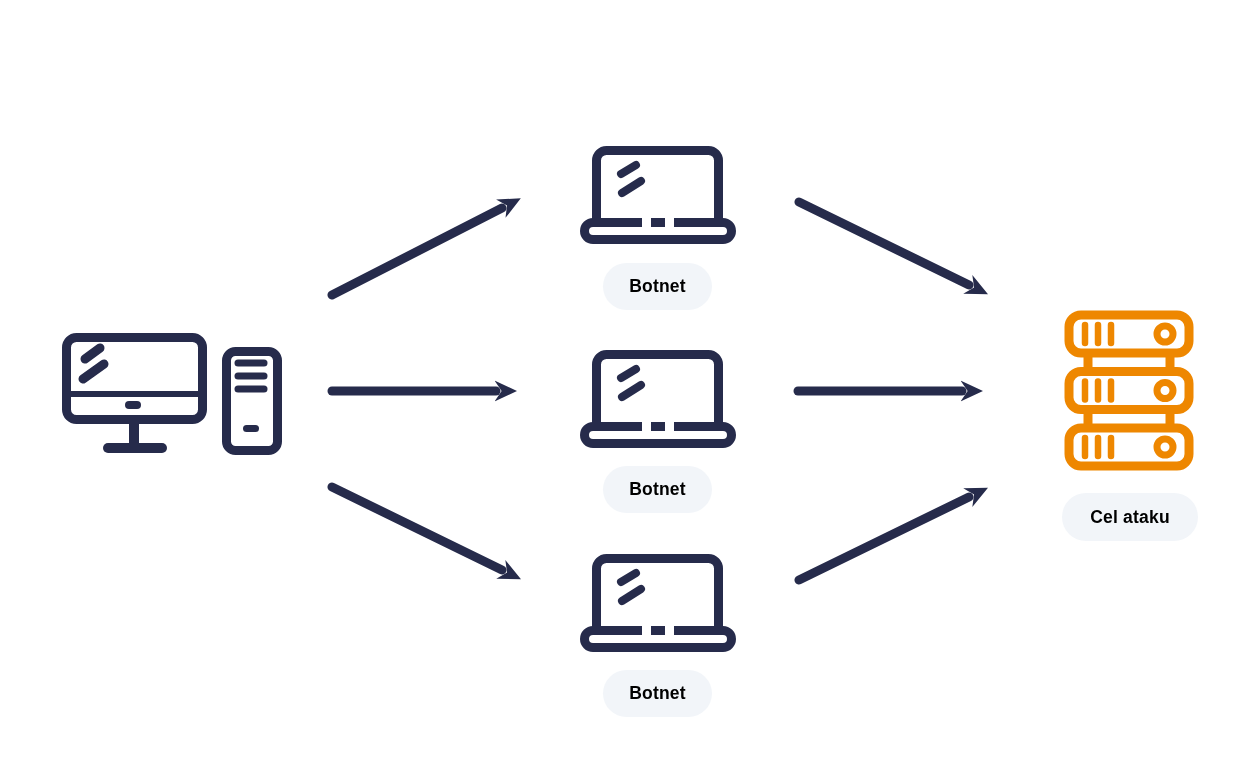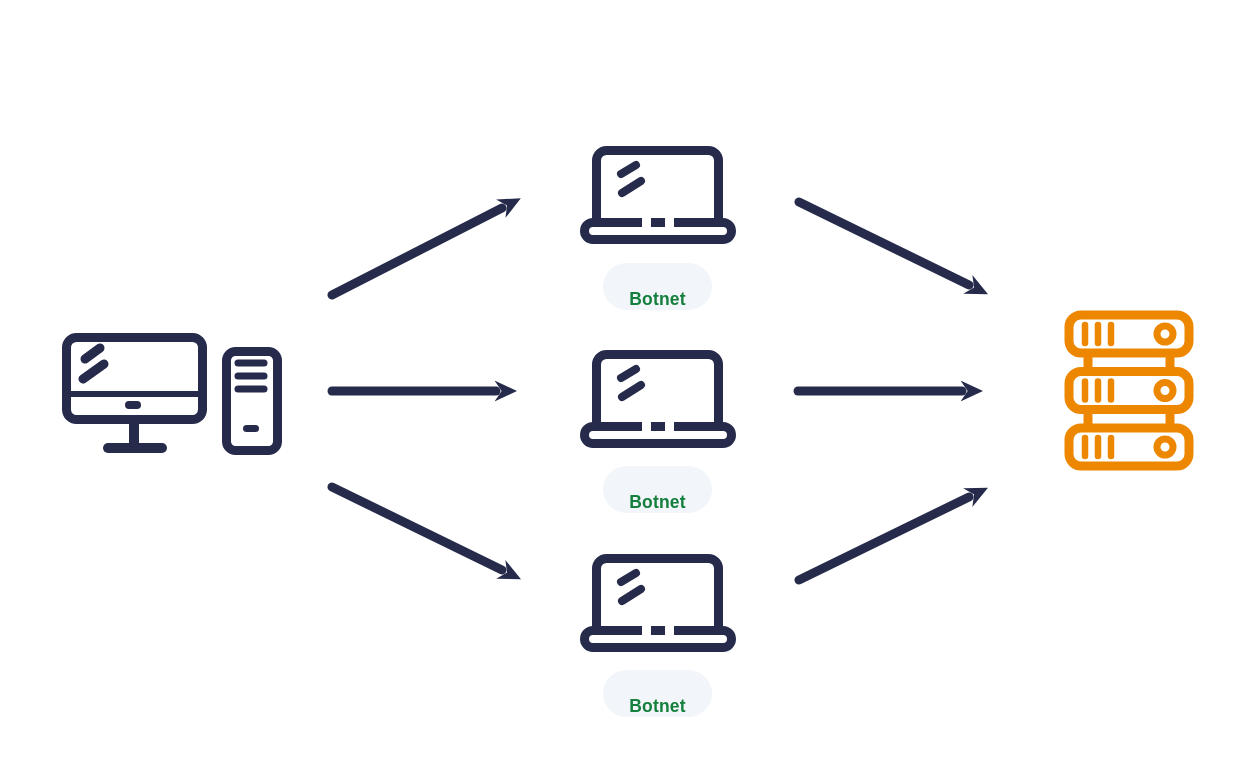--- a/index.html
+++ b/index.html
@@ -6,24 +6,24 @@
   #canvas{
     position:relative;
     width:1260px;height:783px;
     background:#ffffff;
     font-family:"Liberation Sans", sans-serif;
     overflow:hidden;
   }
   .abs{position:absolute;}
   .pill{
     position:absolute;
-    display:flex;align-items:flex-end;justify-content:center;
+    display:flex;align-items:center;justify-content:center;
     background:#f2f5f9;
     border-radius:26px;
-    color:#15803d;
+    color:#000000;
     font-weight:700;
     font-size:17.5px;
     letter-spacing:0.2px;
   }
   svg{display:block;}
 </style>
 </head>
 <body>
 
 <div id="canvas">
@@ -150,14 +150,17 @@
   </div>
 
   <div class="pill" style="left:603px;top:466px;width:109px;height:47px;">
     <span>Botnet</span>
   </div>
 
   <div class="pill" style="left:603px;top:670px;width:109px;height:47px;">
     <span>Botnet</span>
   </div>
 
+  <div class="pill" style="left:1062px;top:493px;width:136px;height:48px;">
+    <span>Cel ataku</span>
+  </div>
 
 </div>
 
 </body></html>

